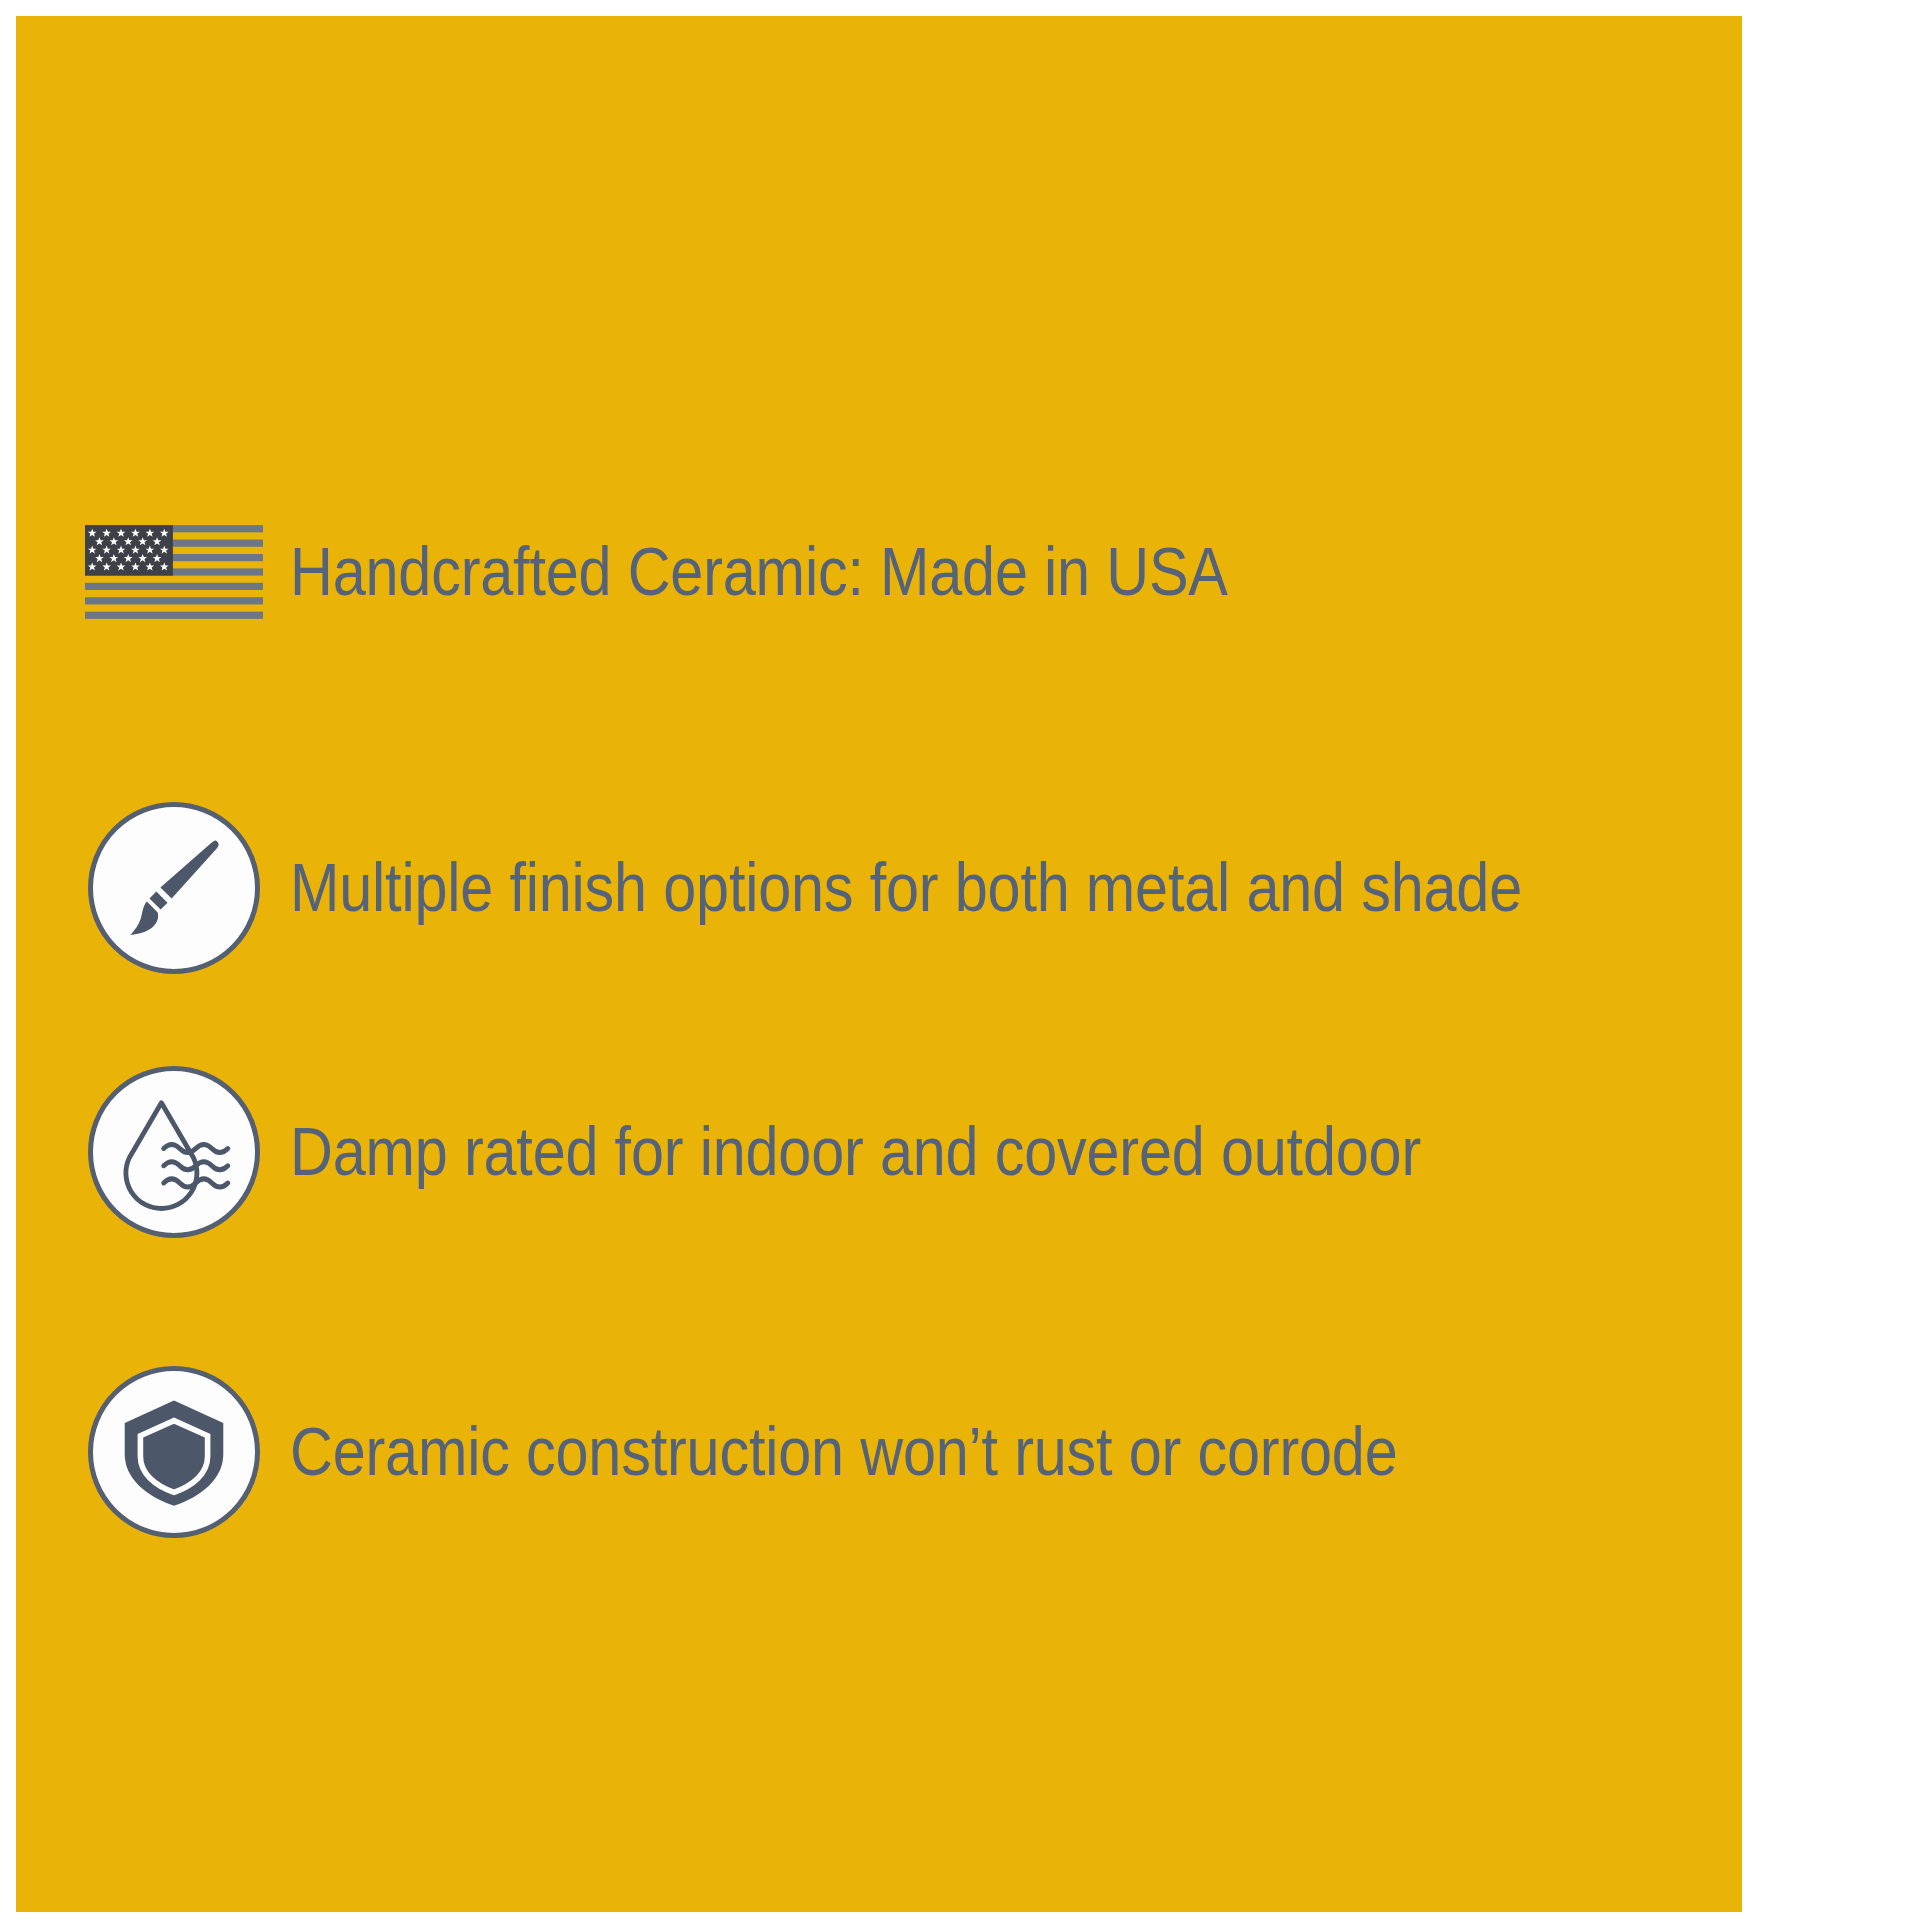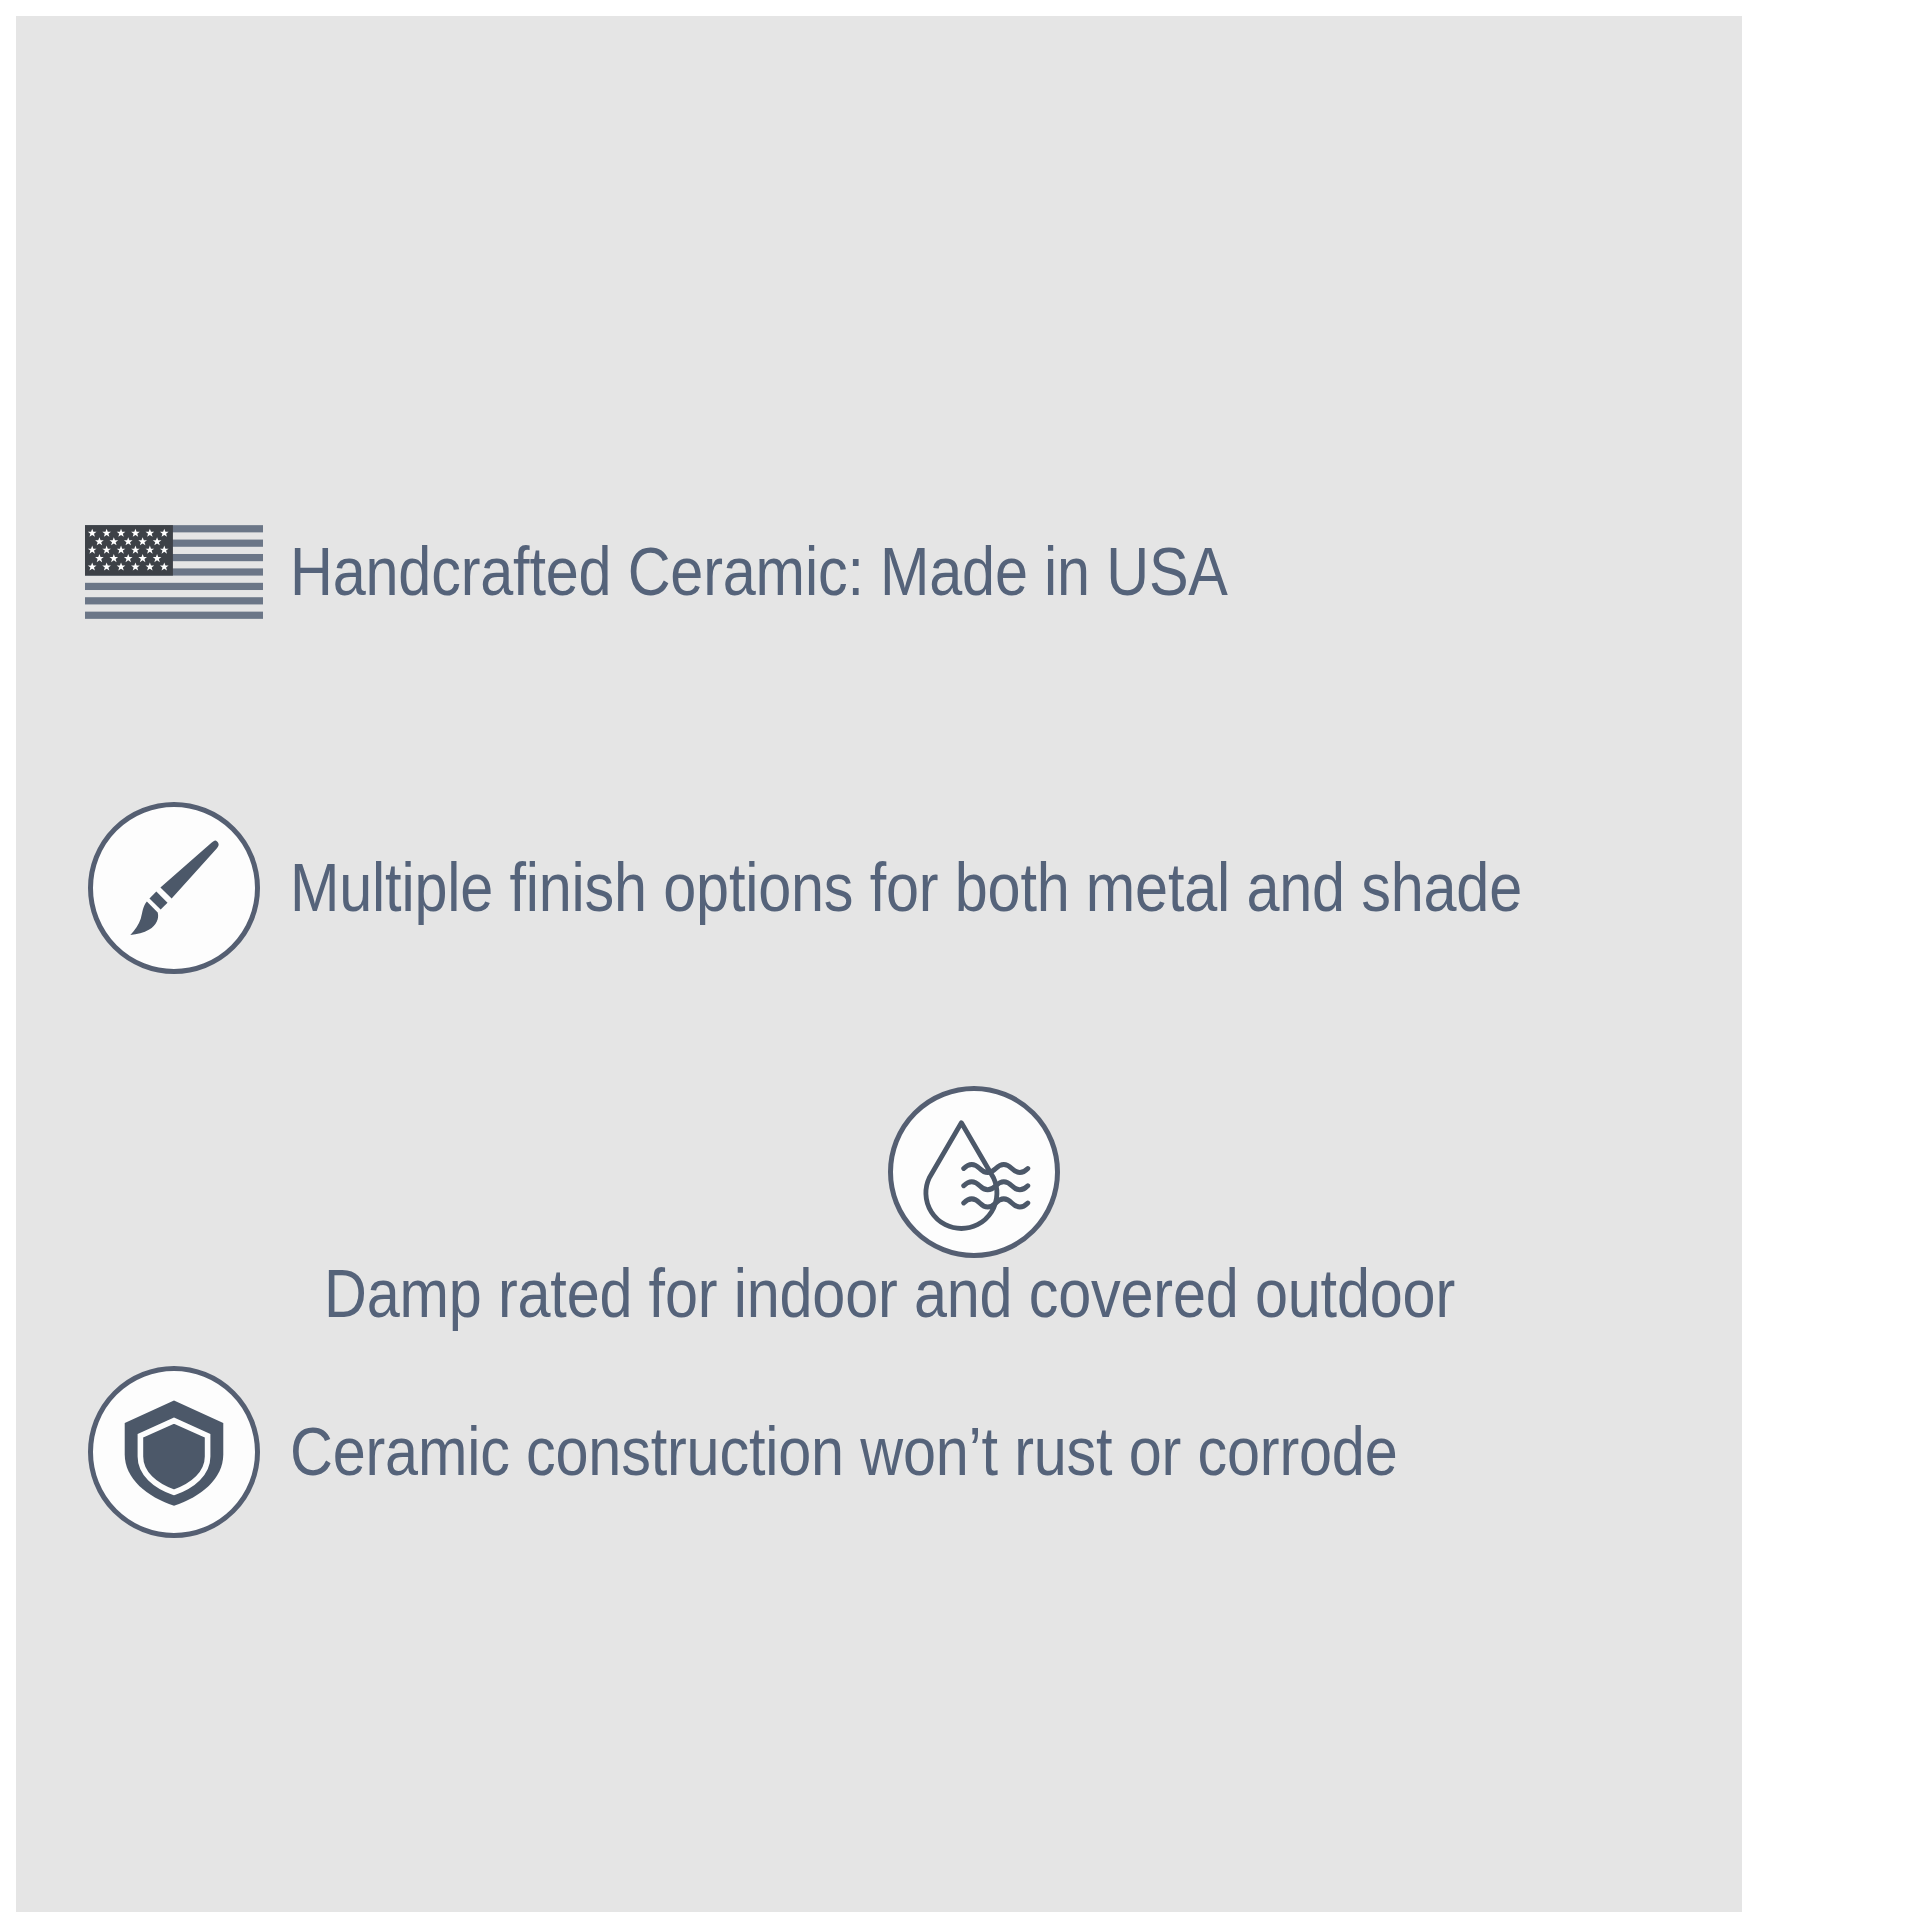--- a/index.html
+++ b/index.html
@@ -13,21 +13,21 @@
     overflow: hidden;
     font-family: "Liberation Sans", sans-serif;
   }
 
   #panel {
     position: absolute;
     left: 16px;
     top: 16px;
     width: 1726px;
     height: 1896px;
-    background: #e5e5e5;
+    background: #eab308;
     box-sizing: border-box;
   }
 
   #feature-list {
     position: absolute;
     left: 0;
     top: 0;
     width: 100%;
     height: 100%;
   }
@@ -36,21 +36,21 @@
     position: absolute;
     left: 58px;
     width: 1800px;
     height: 180px;
     display: flex;
     align-items: center;
   }
 
   .row-0 { top: 466px; }
   .row-1 { top: 782px; }
-  .row-2 { top: 1070px; flex-direction: column; }
+  .row-2 { top: 1046px; }
   .row-3 { top: 1346px; }
 
   .icon-slot {
     width: 200px;
     min-width: 200px;
     height: 180px;
     display: flex;
     align-items: center;
     justify-content: center;
   }

